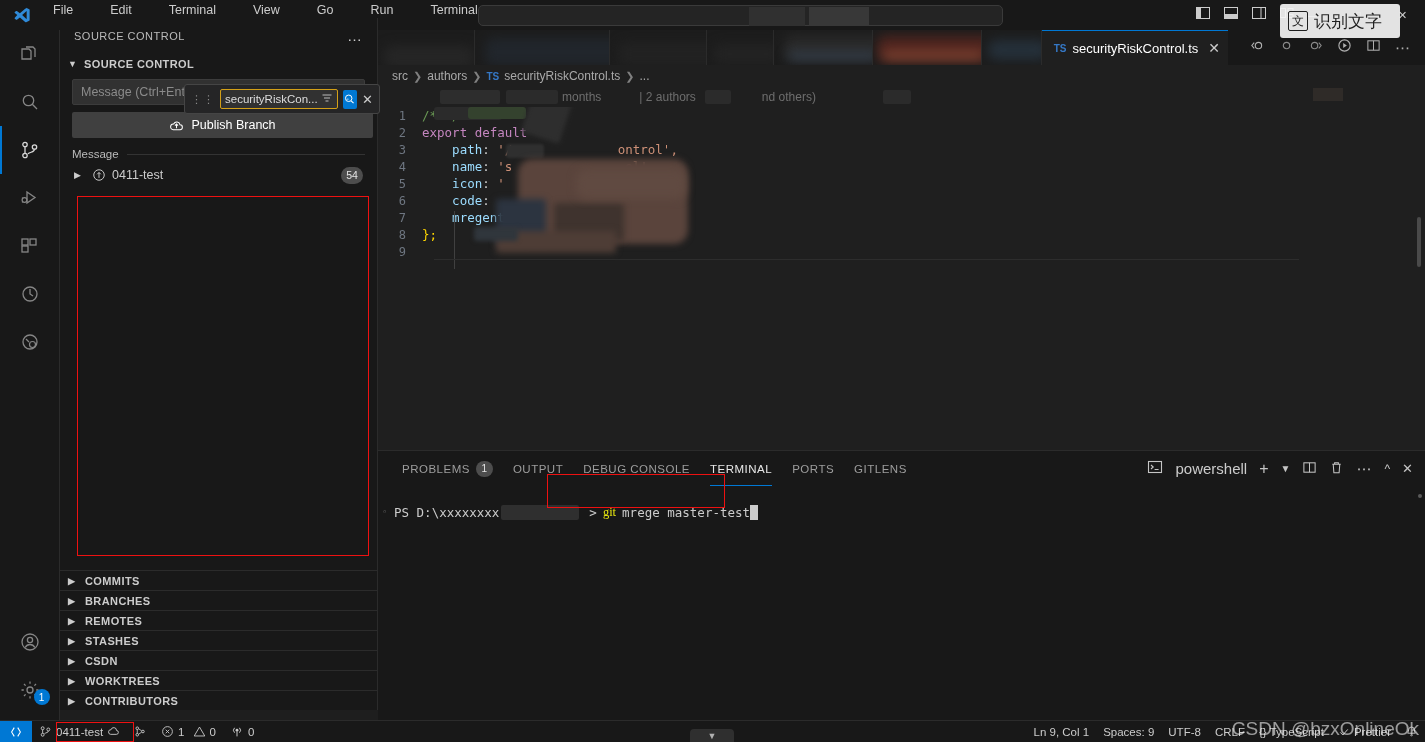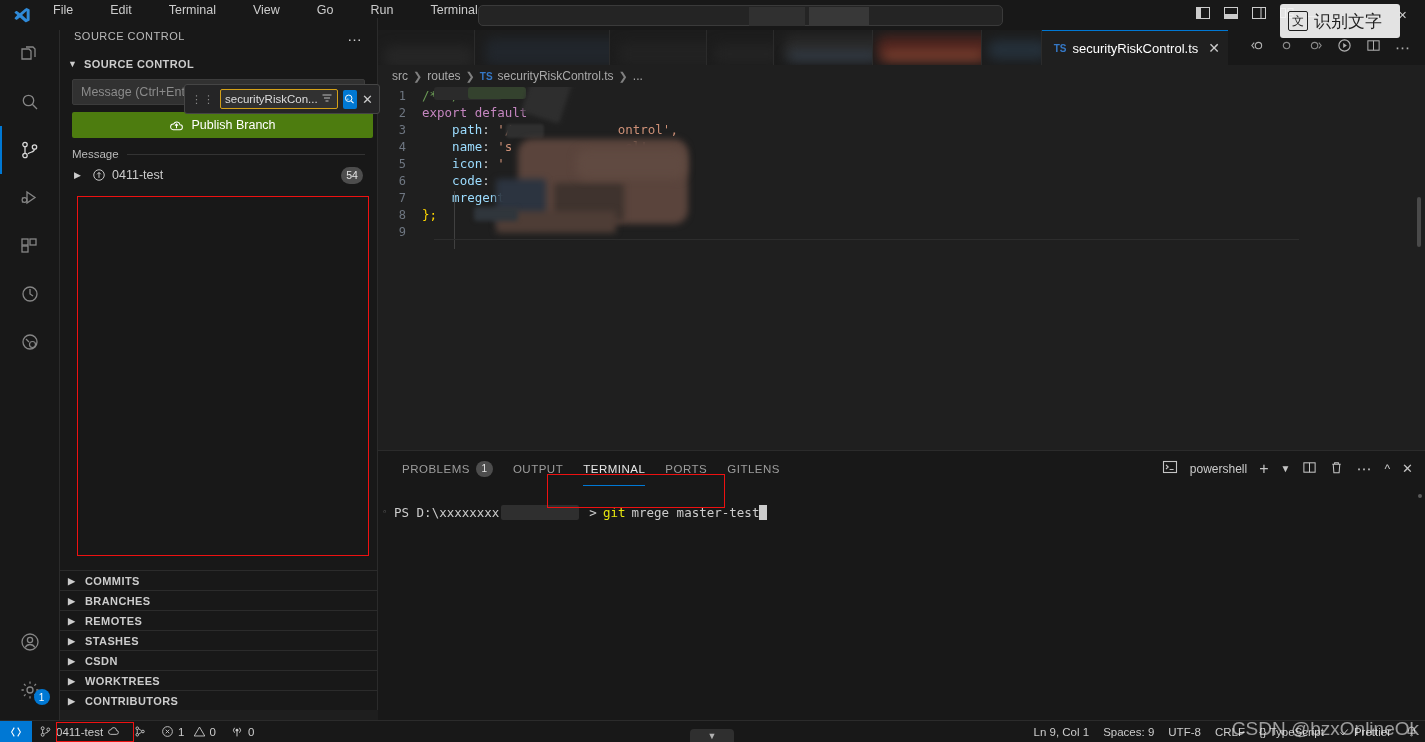--- a/index.html
+++ b/index.html
@@ -95,21 +95,21 @@
     font-size: 11px; font-weight: bold; color: #cccccc; letter-spacing: .4px; cursor: default;
   }
   .chev { font-size: 9px; width: 12px; display: inline-block; color: #cccccc; }
   .sc-input-row { padding: 4px 12px 0 12px; position: relative; }
   .sc-input {
     width: 100%; height: 26px; background: #313131; border: 1px solid #3c3c3c;
     border-radius: 2px; color: #8b8b8b; font-size: 12.5px; padding: 0 8px;
     display: flex; align-items: center; font-family: "Liberation Sans", sans-serif;
   }
   .publish-btn {
-    margin: 7px 4px 0 12px; height: 26px; background: #4d7c0f; color: #ffffff;
+    margin: 7px 4px 0 12px; height: 26px; background: #404040; color: #ffffff;
     border-radius: 2px; display: flex; align-items: center; justify-content: center;
     gap: 7px; font-size: 12.5px; cursor: default;
   }
   .outgoing-label-row {
     margin: 10px 12px 0 12px; display: flex; align-items: center; gap: 8px;
   }
   .outgoing-label { font-size: 11.5px; color: #bbbbbb; white-space: nowrap; }
   .outgoing-rule { flex: 1; height: 1px; background: #333333; }
   .branch-row {
     margin-top: 4px; height: 22px; display: flex; align-items: center; gap: 6px;
@@ -201,31 +201,31 @@
     content: ""; position: absolute; left: 10px; right: 10px; bottom: 0; height: 1.5px; background: #0078d4;
   }
   .p-badge {
     background: #4d4d4d; color: #e6e6e6; border-radius: 9px; min-width: 17px; height: 16px;
     font-size: 10px; display: flex; align-items: center; justify-content: center; padding: 0 4px;
   }
   .panel-right {
     position: absolute; right: 12px; top: 0; height: 35px; display: flex; align-items: center;
     gap: 12px; color: #c5c5c5; font-size: 12px;
   }
-  .ps-label { font-size: 12px; color: #cccccc; }
+  .ps-label { font-size: 15px; color: #cccccc; }
   #terminal-body {
     position: absolute; left: 0; top: 35px; width: 1047px; height: 237px; background: #181818;
     font-family: "DejaVu Sans Mono", monospace; font-size: 12.5px;
   }
   .term-line { display: flex; align-items: center; height: 20px; padding-left: 4px; }
   .term-bullet { color: #888888; font-size: 9px; width: 12px; }
   .term-ps { color: #cccccc; }
   .term-redact { width: 78px; height: 15px; background: #2f2f2f; border-radius: 2px; margin: 0 2px; }
   .term-chev { color: #cccccc; }
-  .term-git { color: #e5e510; }
+  .term-git { color: #e5e510; font-family: Liberation Serif, serif; }
   .term-arg { color: #cccccc; }
   .term-cursor { display: inline-block; width: 8px; height: 15px; background: #cccccc; }
   .red-box-term {
     position: absolute; left: 547px; top: 474px; width: 178px; height: 34px;
     border: 1.6px solid #ee1111; z-index: 25; pointer-events: none;
   }
 
   
   #statusbar {
     position: absolute; left: 0; bottom: 0; width: 1425px; height: 22px;
@@ -545,28 +545,38 @@
               <line x1="8" y1="3" x2="8" y2="13" stroke="#b0b0b0" stroke-width="1.1"></line>
             </svg>
         </span>
         <span style="font-size:15px;letter-spacing:1px;">⋯</span>
       </div>
     </div>
 
     <div id="breadcrumb">
       <span class="bc-item">src</span>
       <span class="bc-sep">❯</span>
-      <span class="bc-item">routes</span>
+      <span class="bc-item">authors</span>
       <span class="bc-sep">❯</span>
       <span class="ts-ico">TS</span>
       <span class="bc-item">securityRiskControl.ts</span>
       <span class="bc-sep">❯</span>
       <span class="bc-item">...</span>
     </div>
 
+    <div id="blame-line">
+      <span style="position:absolute;left:62px;top:3px;width:60px;height:14px;background:#2d2d2d;border-radius:2px;"></span>
+      <span style="position:absolute;left:128px;top:3px;width:52px;height:14px;background:#2b2b2b;border-radius:2px;"></span>
+      <span style="margin-left:132px;">months</span>
+      <span style="position:absolute;left:327px;top:3px;width:26px;height:14px;background:#2b2b2b;border-radius:2px;"></span>
+      <span style="margin-left:38px;">| 2 authors</span>
+      <span style="position:absolute;left:505px;top:3px;width:28px;height:14px;background:#2b2b2b;border-radius:2px;"></span>
+      <span style="margin-left:66px;">nd others)</span>
+      <span style="position:absolute;right:82px;top:1px;width:30px;height:13px;background:#2f2b28;"></span>
+    </div>
 
     <div id="code-wrap">
       <div class="indent-guide" style="left:76px;top:104px;height:58px;"></div>
       <div class="editor-hr" style="top:152px;"></div>
 
       <div class="code-line" style="margin-top:0;">
         <span class="ln">1</span>
         <span class="code-txt"><span class="c-com">/* */</span></span>
       </div>
       <div class="code-line">
@@ -617,20 +627,23 @@
     </div>
 
     <div id="panel">
       <div id="panel-tabs">
         <div class="p-tab">
           <span>PROBLEMS</span>
           <span class="p-badge">1</span>
         </div>
         <div class="p-tab">
           <span>OUTPUT</span>
+        </div>
+        <div class="p-tab">
+          <span>DEBUG CONSOLE</span>
         </div>
         <div class="p-tab active">
           <span>TERMINAL</span>
         </div>
         <div class="p-tab">
           <span>PORTS</span>
         </div>
         <div class="p-tab">
           <span>GITLENS</span>
         </div>

